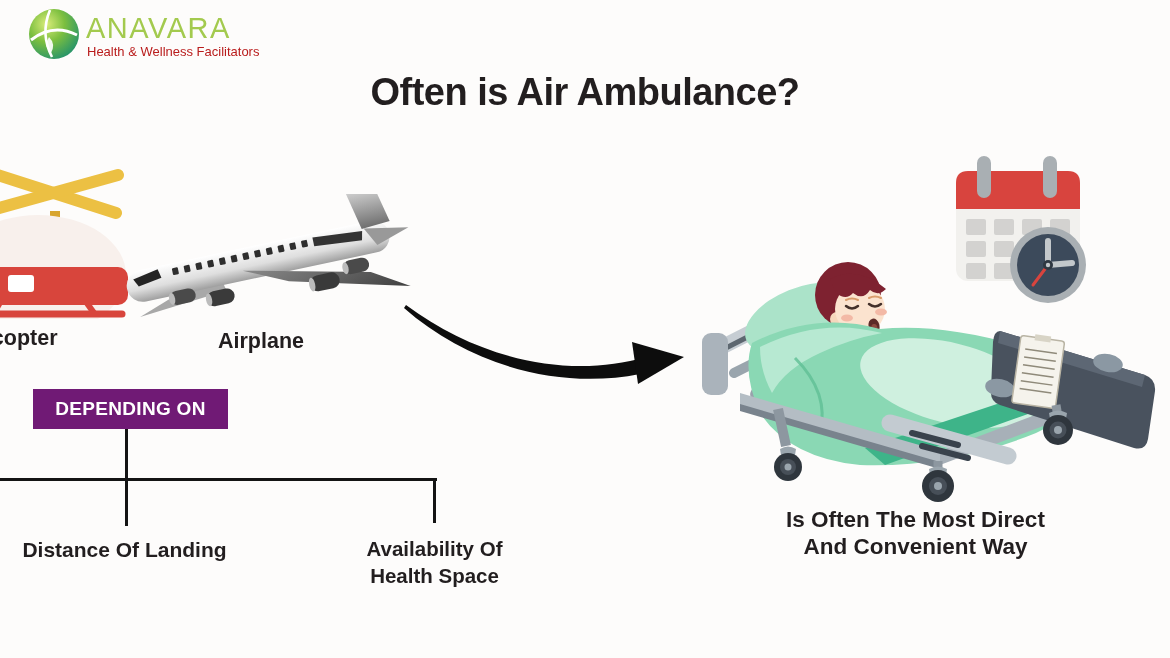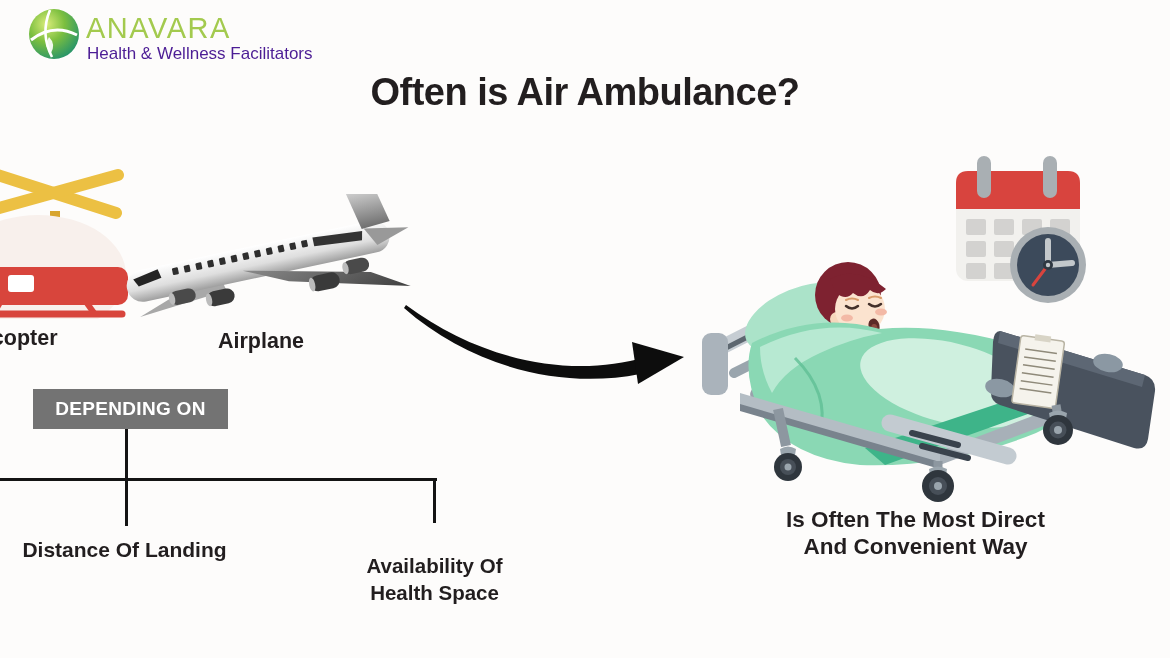--- a/index.html
+++ b/index.html
@@ -1,40 +1,40 @@
 <!DOCTYPE html>
 <html><head>
 <meta charset="utf-8">
 <style>
   html,body{margin:0;padding:0;}
   body{font-family:"Liberation Sans",sans-serif;}
   #stage{position:relative;width:1170px;height:658px;background:#fdfcfb;overflow:hidden;padding-left:40px;}
   .abs{position:absolute;}
   
   #brand-name{left:86px;top:12px;font-size:29px;letter-spacing:1.5px;color:#a3ca4e;font-weight:400;}
-  #brand-tagline{left:87px;top:44px;font-size:17px;color:#4c1d95;font-weight:400;}
+  #brand-tagline{left:87px;top:44px;font-size:13px;color:#b91c1c;font-weight:400;}
   
   #page-title{left:285px;top:70px;width:600px;text-align:center;font-size:38px;line-height:44px;
     font-weight:bold;color:#221e1f;letter-spacing:-0.5px;}
   
   .veh-label{font-size:21.5px;font-weight:bold;color:#221e1f;text-align:center;}
   #helicopter-label{left:-86px;top:326px;width:182px;}
   #airplane-label{left:161px;top:329px;width:200px;}
   
-  #depending-box{left:33px;top:389px;width:195px;height:40px;background:#737373;color:#ffffff;
+  #depending-box{left:33px;top:389px;width:195px;height:40px;background:#701a75;color:#ffffff;
     font-size:19px;font-weight:bold;letter-spacing:0.3px;text-align:center;line-height:40px;}
   
   .bline{background:#141414;}
   #line-v-left{left:125px;top:429px;width:3px;height:97px;}
   #line-h{left:-20px;top:478px;width:457px;height:3px;}
   #line-v-right{left:433px;top:478px;width:3px;height:45px;}
   
   .factor{font-weight:bold;color:#221e1f;text-align:center;}
   #factor-1{left:2px;top:538px;width:245px;font-size:21px;}
-  #factor-2{left:347px;top:535px;width:175px;font-size:20.5px;line-height:27px;margin-top:17px;}
+  #factor-2{left:347px;top:535px;width:175px;font-size:20.5px;line-height:27px;}
   
   #bed-caption{left:763px;top:506px;width:305px;text-align:center;font-size:22.5px;
     line-height:27px;font-weight:bold;color:#221e1f;}
   svg{display:block;}
 </style>
 </head>
 <body>
 
 <div id="stage">
 

